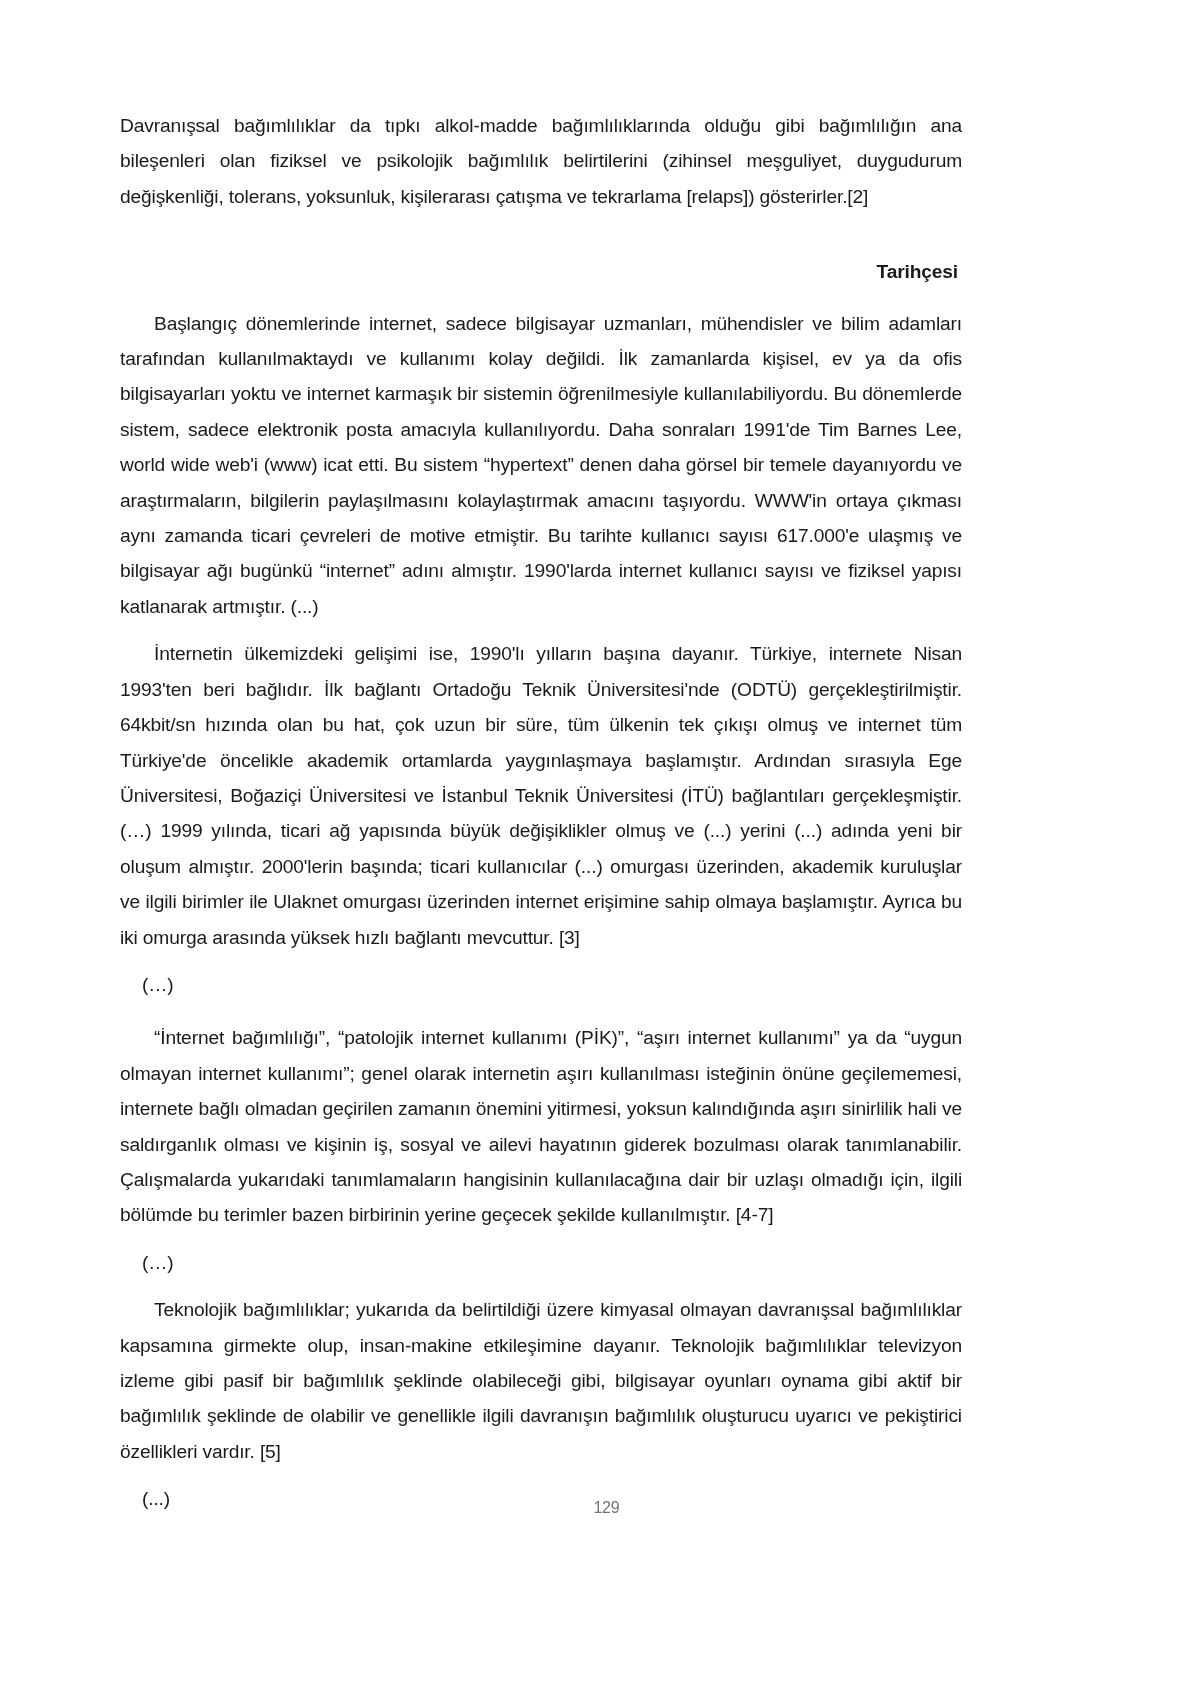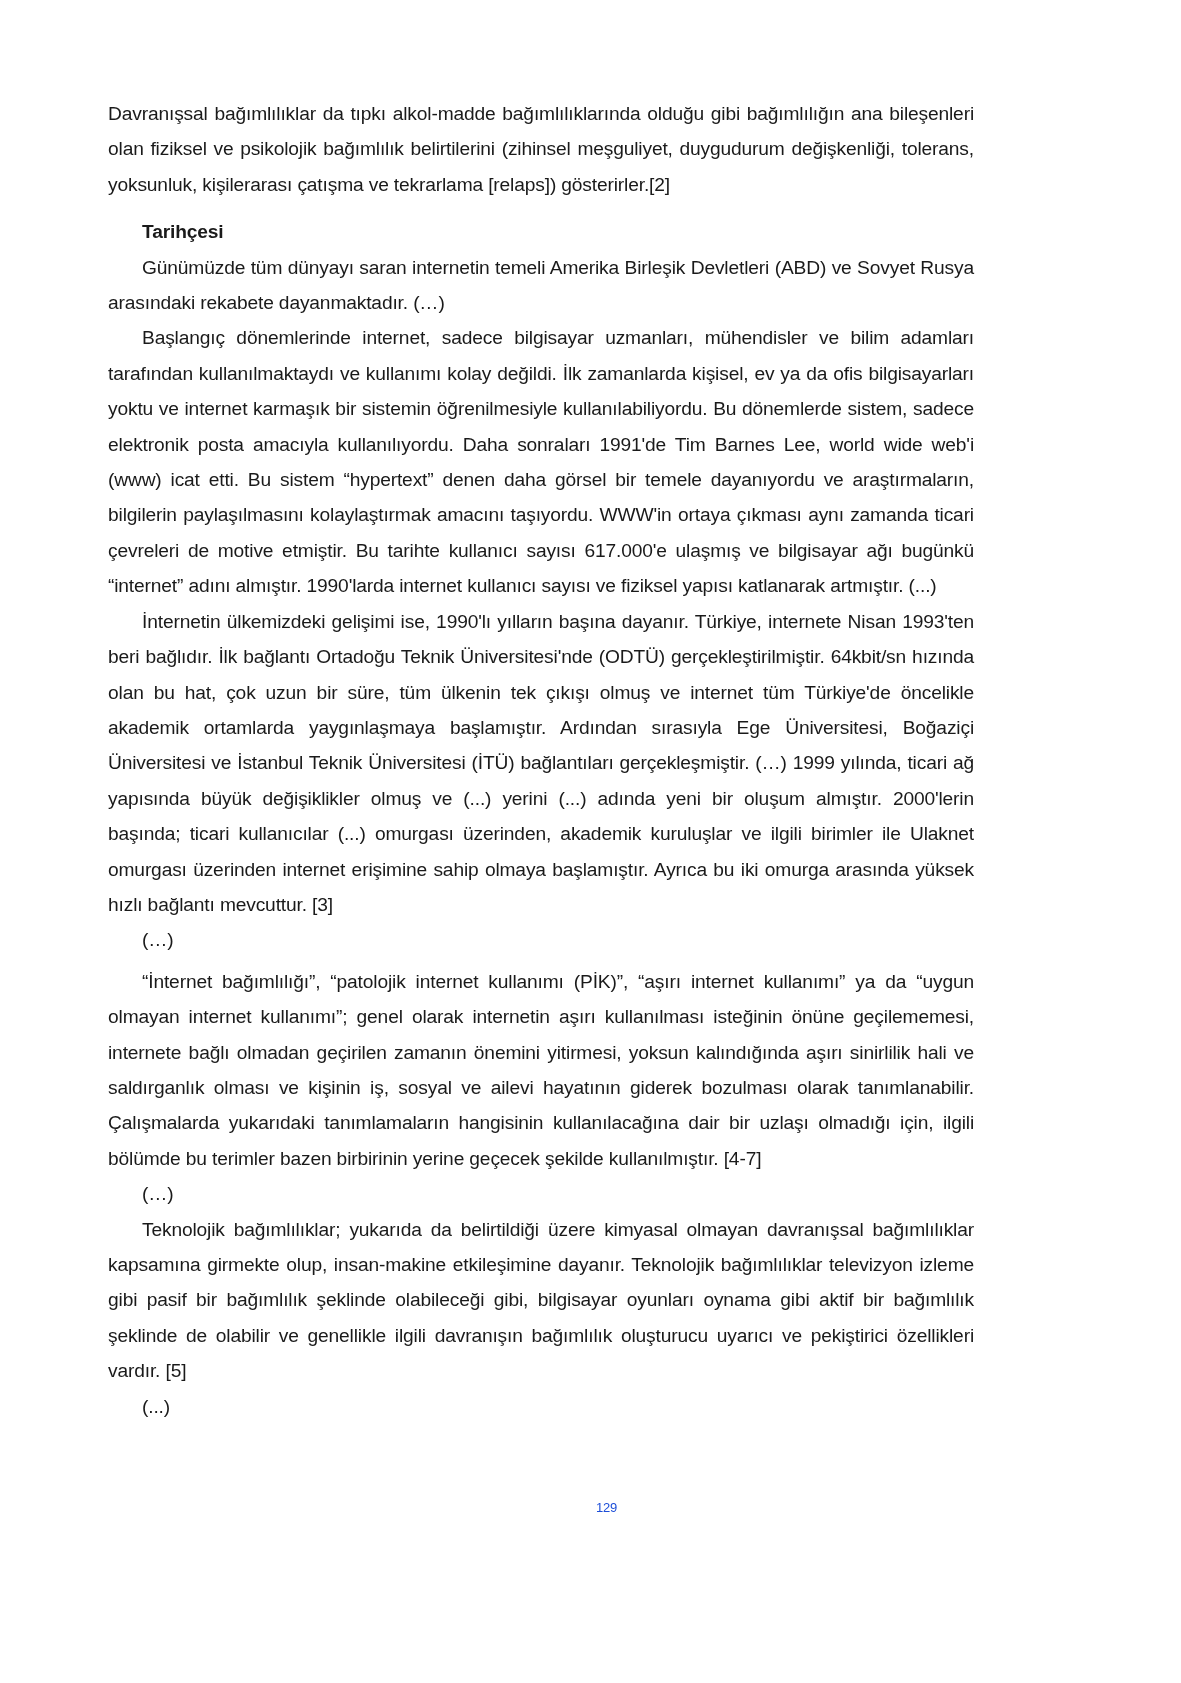--- a/index.html
+++ b/index.html
@@ -25,21 +25,21 @@
 
   .content {
     position: absolute;
     left: 108px;
     top: 96px;
     width: 866px;
   }
 
   
   .para {
-    margin: 0;
+    margin: 12px;
     font-size: 19.2px;
     line-height: 35.4px;
     text-align: justify;
     text-justify: inter-word;
     text-indent: 34px;
     letter-spacing: -0.15px;
     word-spacing: 0px;
     hyphens: none;
   }
 
@@ -48,26 +48,26 @@
     text-indent: 0;
   }
 
   
   .para:last-child {
     text-align-last: left;
   }
 
   
   .heading {
-    margin: 0;
+    margin: 16px;
     font-size: 19.2px;
     line-height: 35.4px;
     font-weight: bold;
     text-indent: 34px;
-    text-align: left;
+    text-align: right;
     letter-spacing: -0.15px;
   }
 
   
   .ellipsis-para {
     margin: 0;
     font-size: 19.2px;
     line-height: 35.4px;
     text-indent: 34px;
     text-align: left;
@@ -81,42 +81,41 @@
   .spacer-xs {
     height: 6px;
   }
 
   .page-number {
     position: absolute;
     left: 0;
     right: 0;
     top: 1496px;
     text-align: center;
-    font-size: 13px;
+    font-size: 16px;
     line-height: 24px;
     letter-spacing: -0.15px;
-    color: #1d4ed8;
+    color: #737373;
     padding-left: 32px;
   }
 </style>
 </head>
 <body>
 
 <div class="page">
 
   <div class="content">
 
     <p class="para no-indent">Davranışsal bağımlılıklar da tıpkı alkol-madde bağımlılıklarında olduğu gibi bağımlılığın ana bileşenleri olan fiziksel ve psikolojik bağımlılık belirtilerini (zihinsel meşguliyet, duygudurum değişkenliği, tolerans, yoksunluk, kişilerarası çatışma ve tekrarlama [relaps]) gösterirler.[2]</p>
 
 
     <div class="spacer-sm"></div>
 
     <p class="heading">Tarihçesi</p>
 
-    <p class="para">Günümüzde tüm dünyayı saran internetin temeli Amerika Birleşik Devletleri (ABD) ve Sovyet Rusya arasındaki rekabete dayanmaktadır. (…)</p>
 
     <p class="para">Başlangıç dönemlerinde internet, sadece bilgisayar uzmanları, mühendisler ve bilim adamları tarafından kullanılmaktaydı ve kullanımı kolay değildi. İlk zamanlarda kişisel, ev ya da ofis bilgisayarları yoktu ve internet karmaşık bir sistemin öğrenilmesiyle kullanılabiliyordu. Bu dönemlerde sistem, sadece elektronik posta amacıyla kullanılıyordu. Daha sonraları 1991'de Tim Barnes Lee, world wide web'i (www) icat etti. Bu sistem “hypertext” denen daha görsel bir temele dayanıyordu ve araştırmaların, bilgilerin paylaşılmasını kolaylaştırmak amacını taşıyordu. WWW'in ortaya çıkması aynı zamanda ticari çevreleri de motive etmiştir. Bu tarihte kullanıcı sayısı 617.000'e ulaşmış ve bilgisayar ağı bugünkü “internet” adını almıştır. 1990'larda internet kullanıcı sayısı ve fiziksel yapısı katlanarak artmıştır. (...)</p>
 
     <p class="para">İnternetin ülkemizdeki gelişimi ise, 1990'lı yılların başına dayanır. Türkiye, internete Nisan 1993'ten beri bağlıdır. İlk bağlantı Ortadoğu Teknik Üniversitesi'nde (ODTÜ) gerçekleştirilmiştir. 64kbit/sn hızında olan bu hat, çok uzun bir süre, tüm ülkenin tek çıkışı olmuş ve internet tüm Türkiye'de öncelikle akademik ortamlarda yaygınlaşmaya başlamıştır. Ardından sırasıyla Ege Üniversitesi, Boğaziçi Üniversitesi ve İstanbul Teknik Üniversitesi (İTÜ) bağlantıları gerçekleşmiştir. (…) 1999 yılında, ticari ağ yapısında büyük değişiklikler olmuş ve (...) yerini (...) adında yeni bir oluşum almıştır. 2000'lerin başında; ticari kullanıcılar (...) omurgası üzerinden, akademik kuruluşlar ve ilgili birimler ile Ulaknet omurgası üzerinden internet erişimine sahip olmaya başlamıştır. Ayrıca bu iki omurga arasında yüksek hızlı bağlantı mevcuttur. [3]</p>
 
     <p class="ellipsis-para">(…)</p>
 
     <div class="spacer-xs"></div>
 
 

